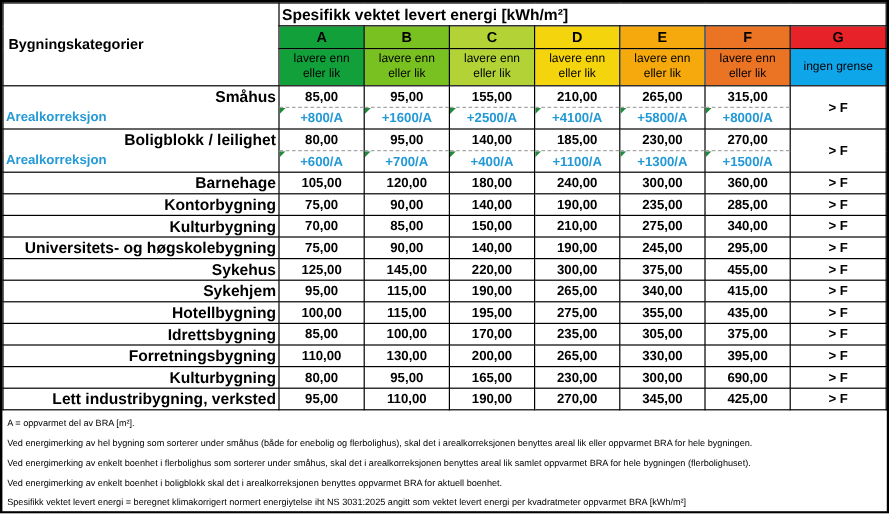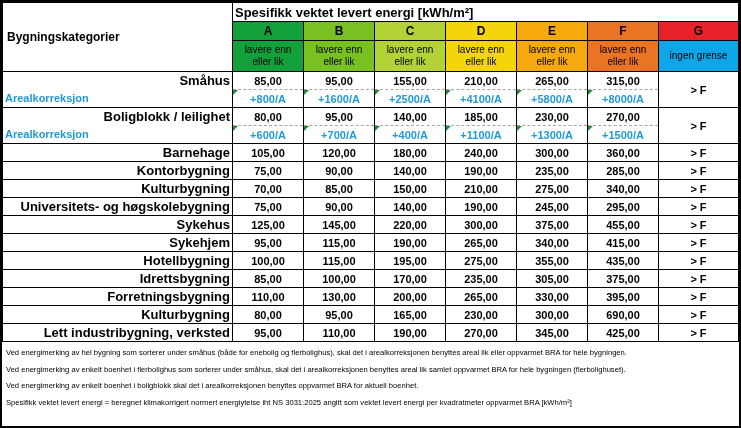--- a/index.html
+++ b/index.html
@@ -213,18 +213,19 @@
           <td class="val">110,00</td>
           <td class="val">190,00</td>
           <td class="val">270,00</td>
           <td class="val">345,00</td>
           <td class="val">425,00</td>
           <td class="g">&gt; F</td>
         </tr>
       </tbody>
   </table>
   <div class="footer">
+    <div class="note">A = oppvarmet del av BRA [m²].</div>
     <div class="note">Ved energimerking av hel bygning som sorterer under småhus (både for enebolig og flerbolighus), skal det i arealkorreksjonen benyttes areal lik eller oppvarmet BRA for hele bygningen.</div>
     <div class="note">Ved energimerking av enkelt boenhet i flerbolighus som sorterer under småhus, skal det i arealkorreksjonen benyttes areal lik samlet oppvarmet BRA for hele bygningen (flerbolighuset).</div>
     <div class="note">Ved energimerking av enkelt boenhet i boligblokk skal det i arealkorreksjonen benyttes oppvarmet BRA for aktuell boenhet.</div>
     <div class="note">Spesifikk vektet levert energi = beregnet klimakorrigert normert energiytelse iht NS 3031:2025 angitt som vektet levert energi per kvadratmeter oppvarmet BRA [kWh/m²]</div>
   </div>
 </div>
 
 </body></html>

